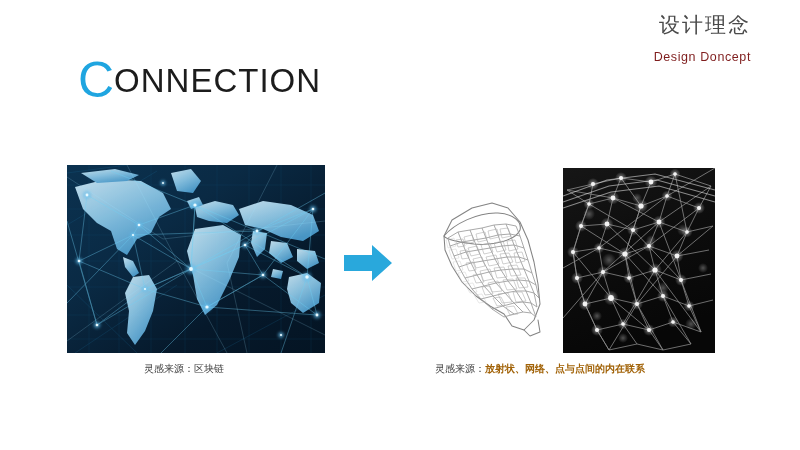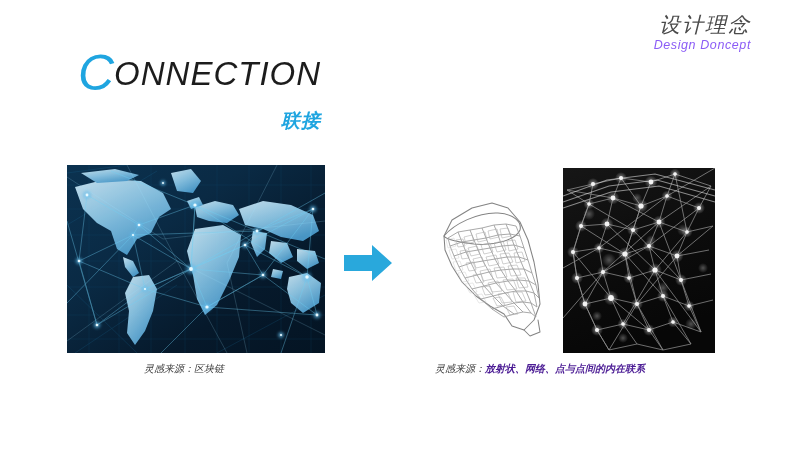--- a/index.html
+++ b/index.html
@@ -9,52 +9,50 @@
   }
   body {
     font-family: "Liberation Sans", "DejaVu Sans", sans-serif;
   }
   #slide {
     position: relative;
     width: 765px;
     height: 450px;
     background: #ffffff;
     overflow: hidden;
-    font-style: italic;
   }
 
   
   .header {
     position: absolute;
     top: 14px;
     right: 14px;
     text-align: right;
     line-height: 1;
   }
   .header-cn {
     font-size: 21px;
     color: #4a4a4a;
     letter-spacing: 2px;
     font-weight: 400;
     white-space: nowrap;
   }
   .header-en {
-    margin-top: 4px;
+    margin-top: 16px;
     font-size: 12.5px;
-    color: #8b5cf6;
+    color: #7f1d1d;
     letter-spacing: 0.6px;
     white-space: nowrap;
   }
 
   
   .title-block {
     position: absolute;
     left: 78px;
-    top: 48px;
-    text-align: right;
+    top: 55px;
   }
   .title-main {
     line-height: 1;
     white-space: nowrap;
   }
   .title-cap {
     font-size: 50px;
     color: #1fa5e0;
     font-weight: 400;
     vertical-align: -5px;
@@ -124,37 +122,36 @@
   }
   #caption-left {
     left: 144px;
     top: 364px;
   }
   #caption-right {
     left: 435px;
     top: 364px;
   }
   .cap-label { font-weight: 400; }
-  .cap-strong { font-weight: bold; color: #4c1d95; }
+  .cap-strong { font-weight: bold; color: #a16207; }
 </style>
 </head>
 <body>
 
 <div id="slide">
 
   <div class="header">
     <div class="header-cn">设计理念</div>
     <div class="header-en">Design Doncept</div>
   </div>
 
   <div class="title-block">
     <div class="title-main">
       <span class="title-cap">C</span><span class="title-rest">ONNECTION</span>
     </div>
-    <div class="title-sub">联接</div>
   </div>
 
   <div class="fig" id="fig-worldmap">
     <svg viewBox="0 0 258 188" preserveAspectRatio="none">
       <defs>
         <linearGradient id="seaGrad" x1="0" y1="0" x2="1" y2="1">
           <stop offset="0%" stop-color="#0b3250"></stop>
           <stop offset="35%" stop-color="#0a2a44"></stop>
           <stop offset="70%" stop-color="#06192b"></stop>
           <stop offset="100%" stop-color="#041423"></stop>

